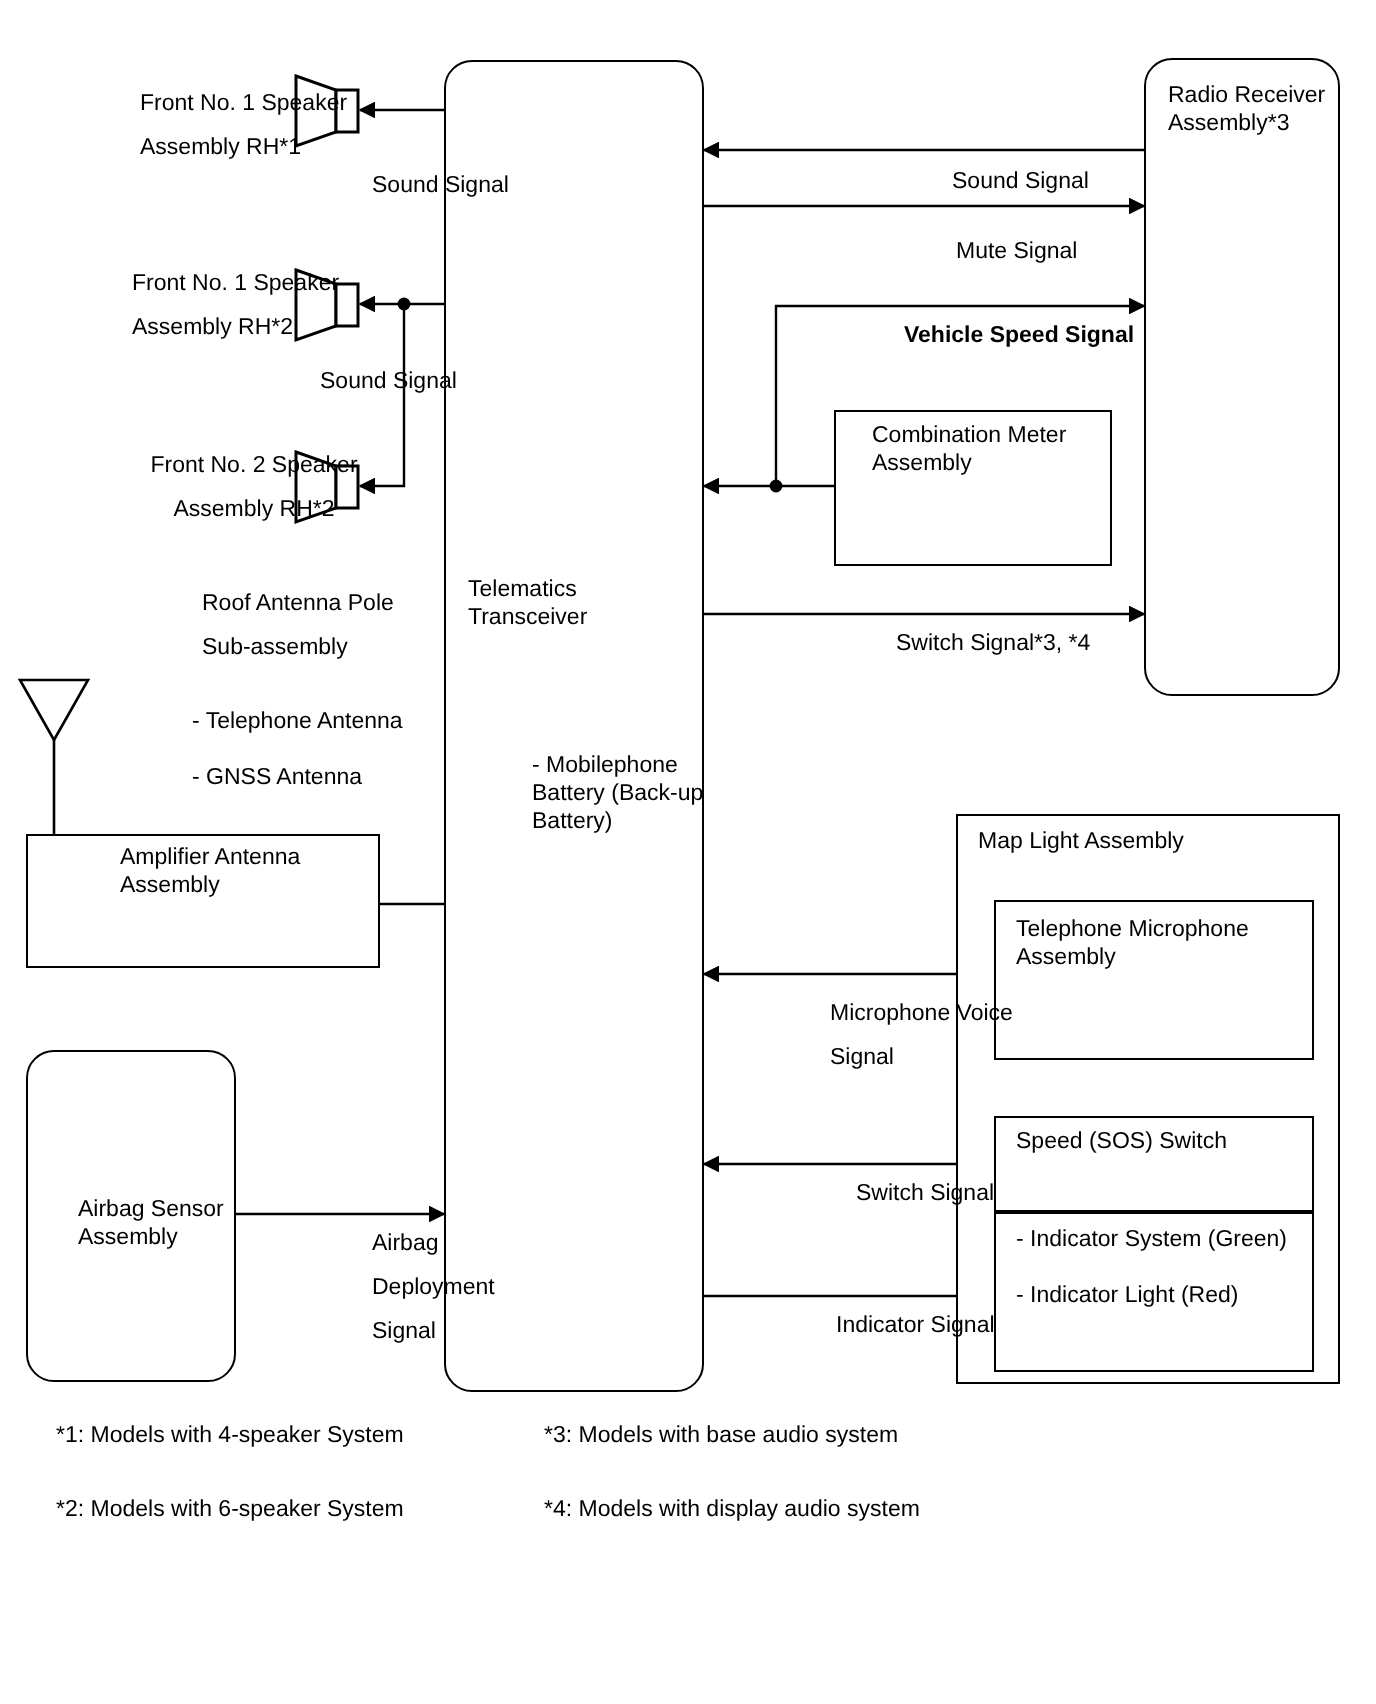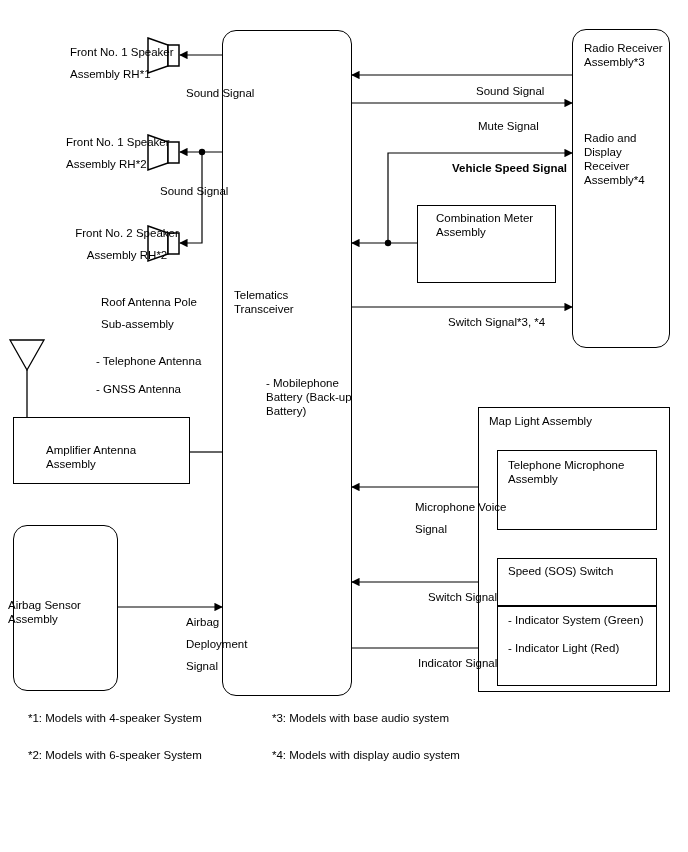--- a/index.html
+++ b/index.html
@@ -105,35 +105,31 @@
   <div class="box rounded" style="left:222px; top:30px; width:130px; height:666px;"></div>
   <div class="box-label" style="left:234px; top:288px; width:110px;">Telematics
 Transceiver</div>
   <div class="box-label" style="left:234px; top:376px; width:112px;margin-left:32px;">- Mobilephone
 Battery (Back-up
 Battery)</div>
 
   <div class="box rounded" style="left:572px; top:29px; width:98px; height:319px;"></div>
   <div class="box-label" style="left:584px; top:41px; width:92px;">Radio Receiver
 Assembly*3</div>
-  <div class="box-label" style="left:584px; top:131px; width:92px;">Radio and
-Display
-Receiver
-Assembly*4</div>
 
   <div class="box thin" style="left:417px; top:205px; width:139px; height:78px;"></div>
   <div class="box-label" style="left:436px; top:211px; width:125px;">Combination Meter
 Assembly</div>
 
   <div class="box thin" style="left:13px; top:417px; width:177px; height:67px;"></div>
-  <div class="box-label" style="left:46px; top:422px; width:140px;margin-top:21px;">Amplifier Antenna
+  <div class="box-label" style="left:60px; top:422px; width:140px;">Amplifier Antenna
 Assembly</div>
 
   <div class="box rounded" style="left:13px; top:525px; width:105px; height:166px;"></div>
-  <div class="box-label" style="left:8px; top:598px; width:94px;">Airbag Sensor
+  <div class="box-label" style="left:39px; top:598px; width:94px;">Airbag Sensor
 Assembly</div>
 
   <div class="box thin" style="left:478px; top:407px; width:192px; height:285px;"></div>
   <div class="box-label" style="left:489px; top:414px; width:175px;">Map Light Assembly</div>
 
   <div class="box thin" style="left:497px; top:450px; width:160px; height:80px;"></div>
   <div class="box-label" style="left:508px; top:458px; width:150px;">Telephone Microphone
 Assembly</div>
 
   <div class="box thin" style="left:497px; top:558px; width:160px; height:48px;"></div>

